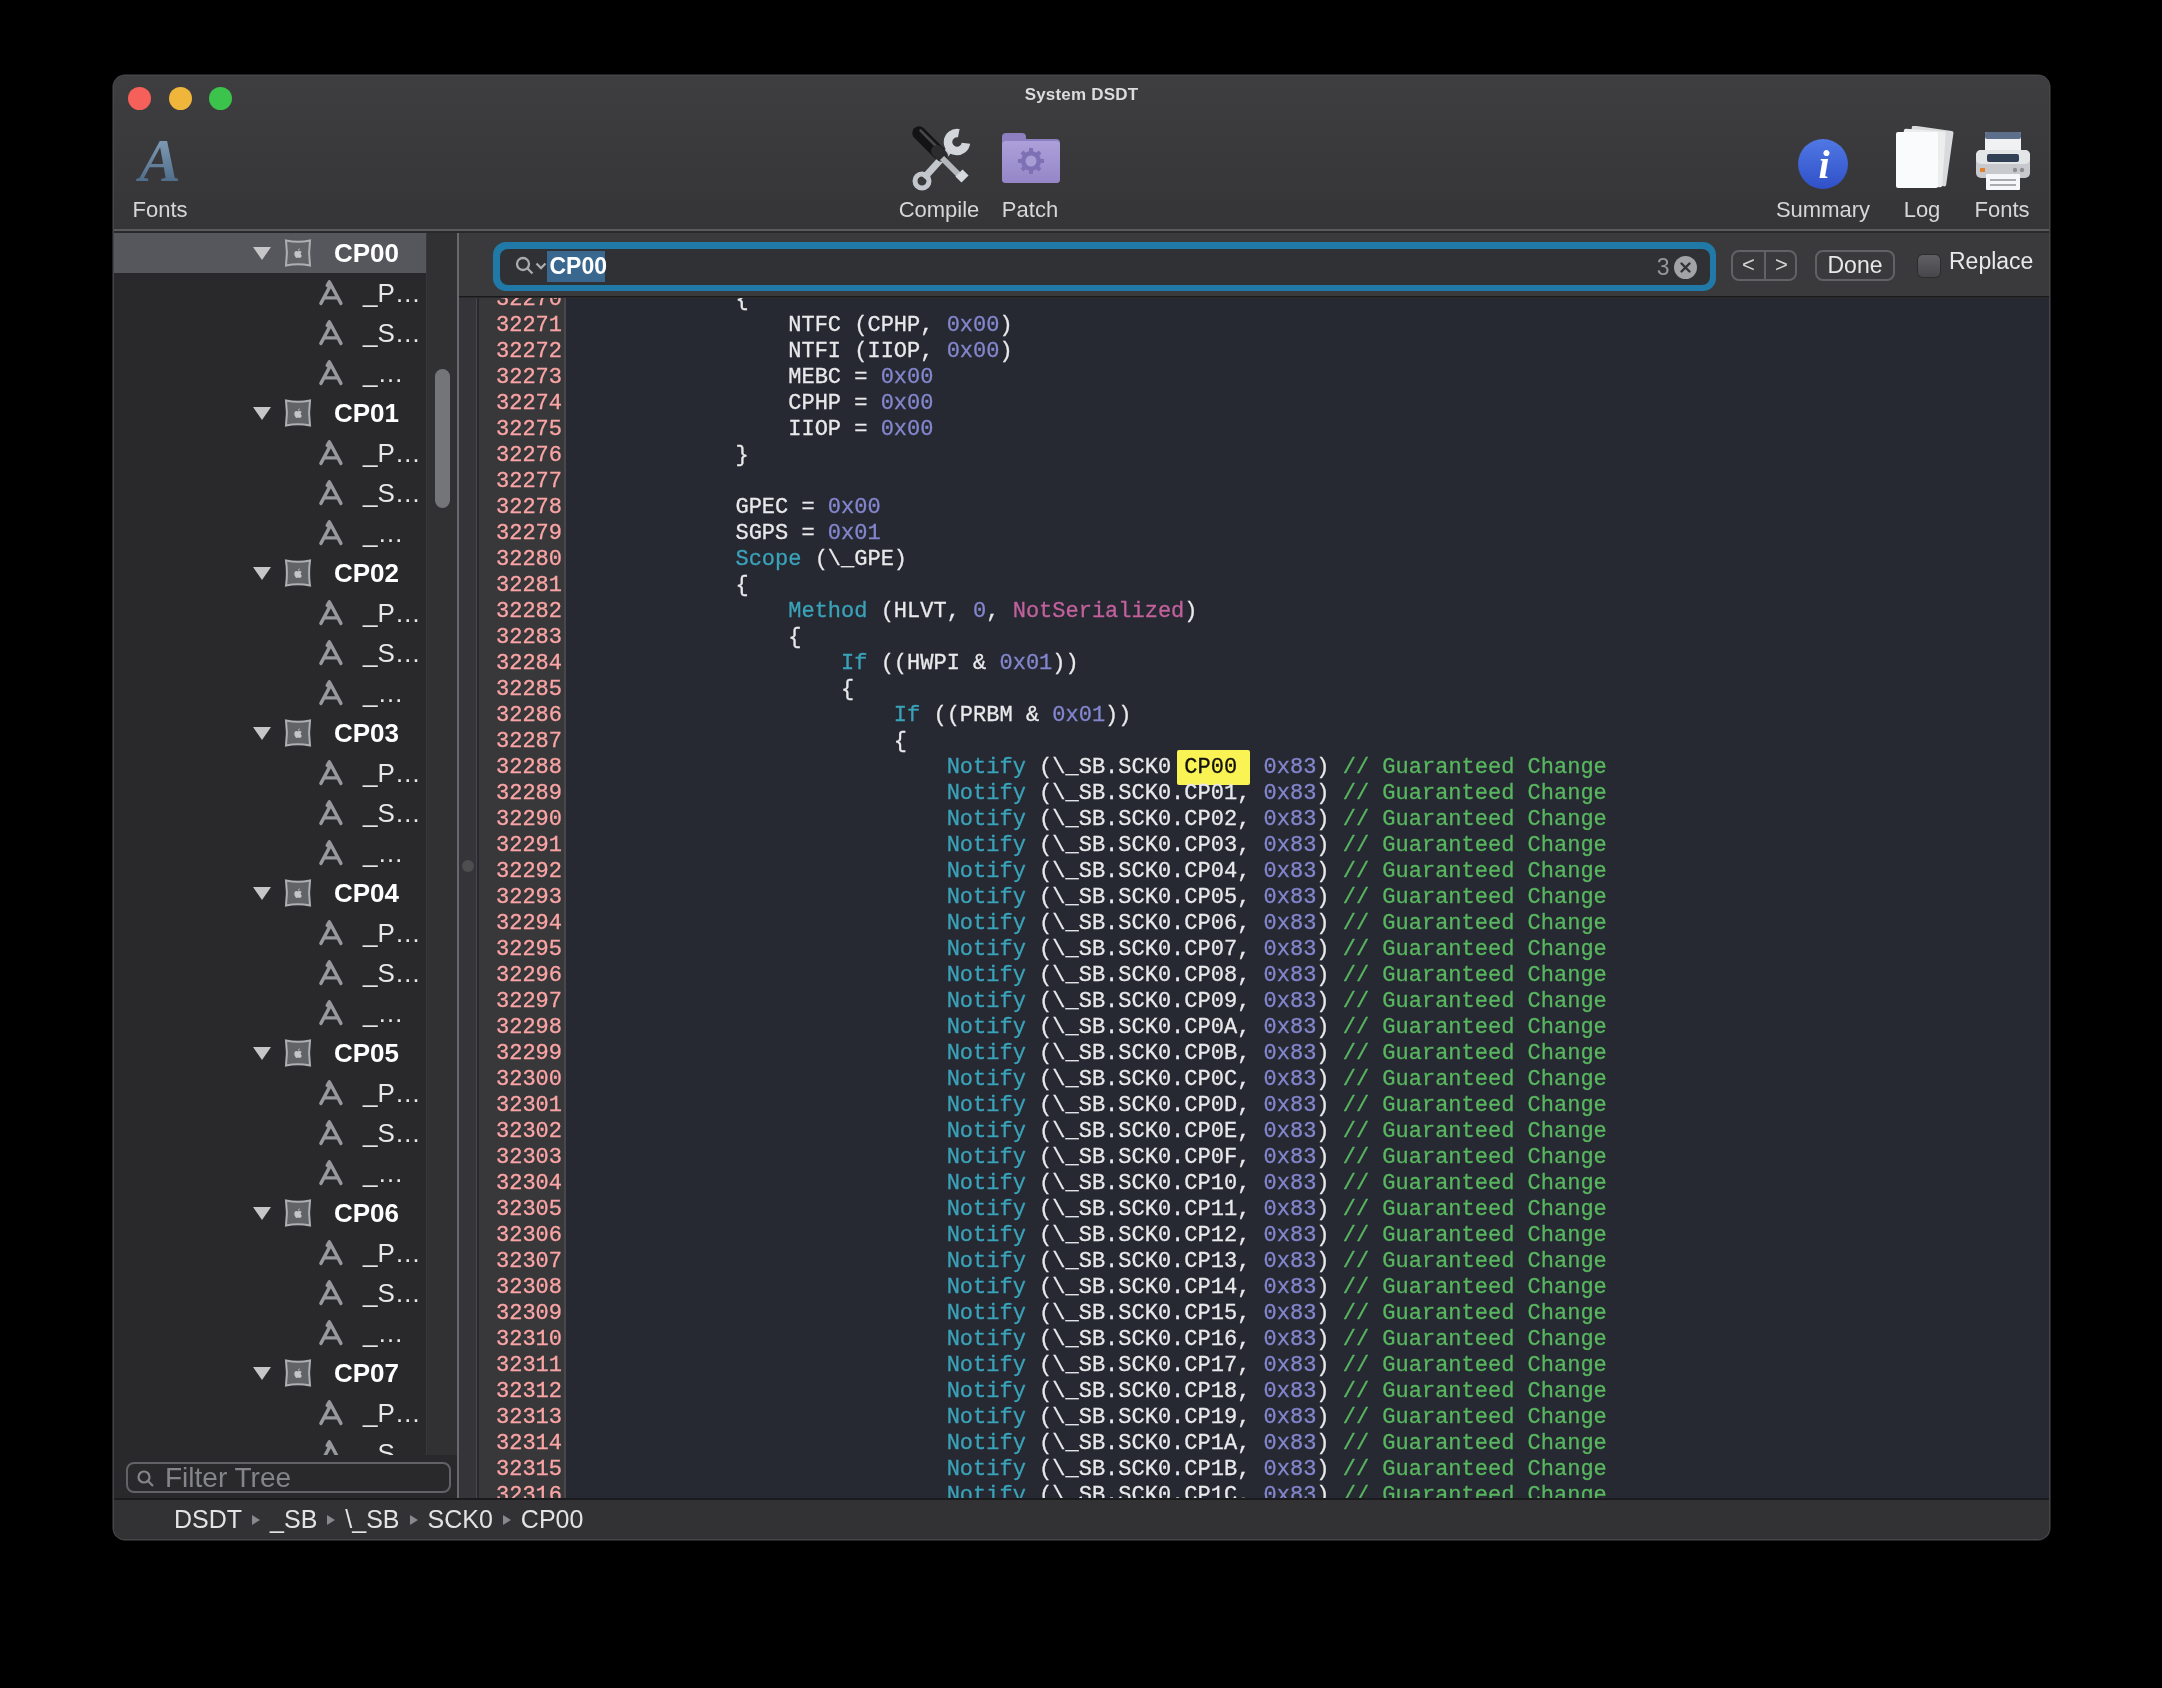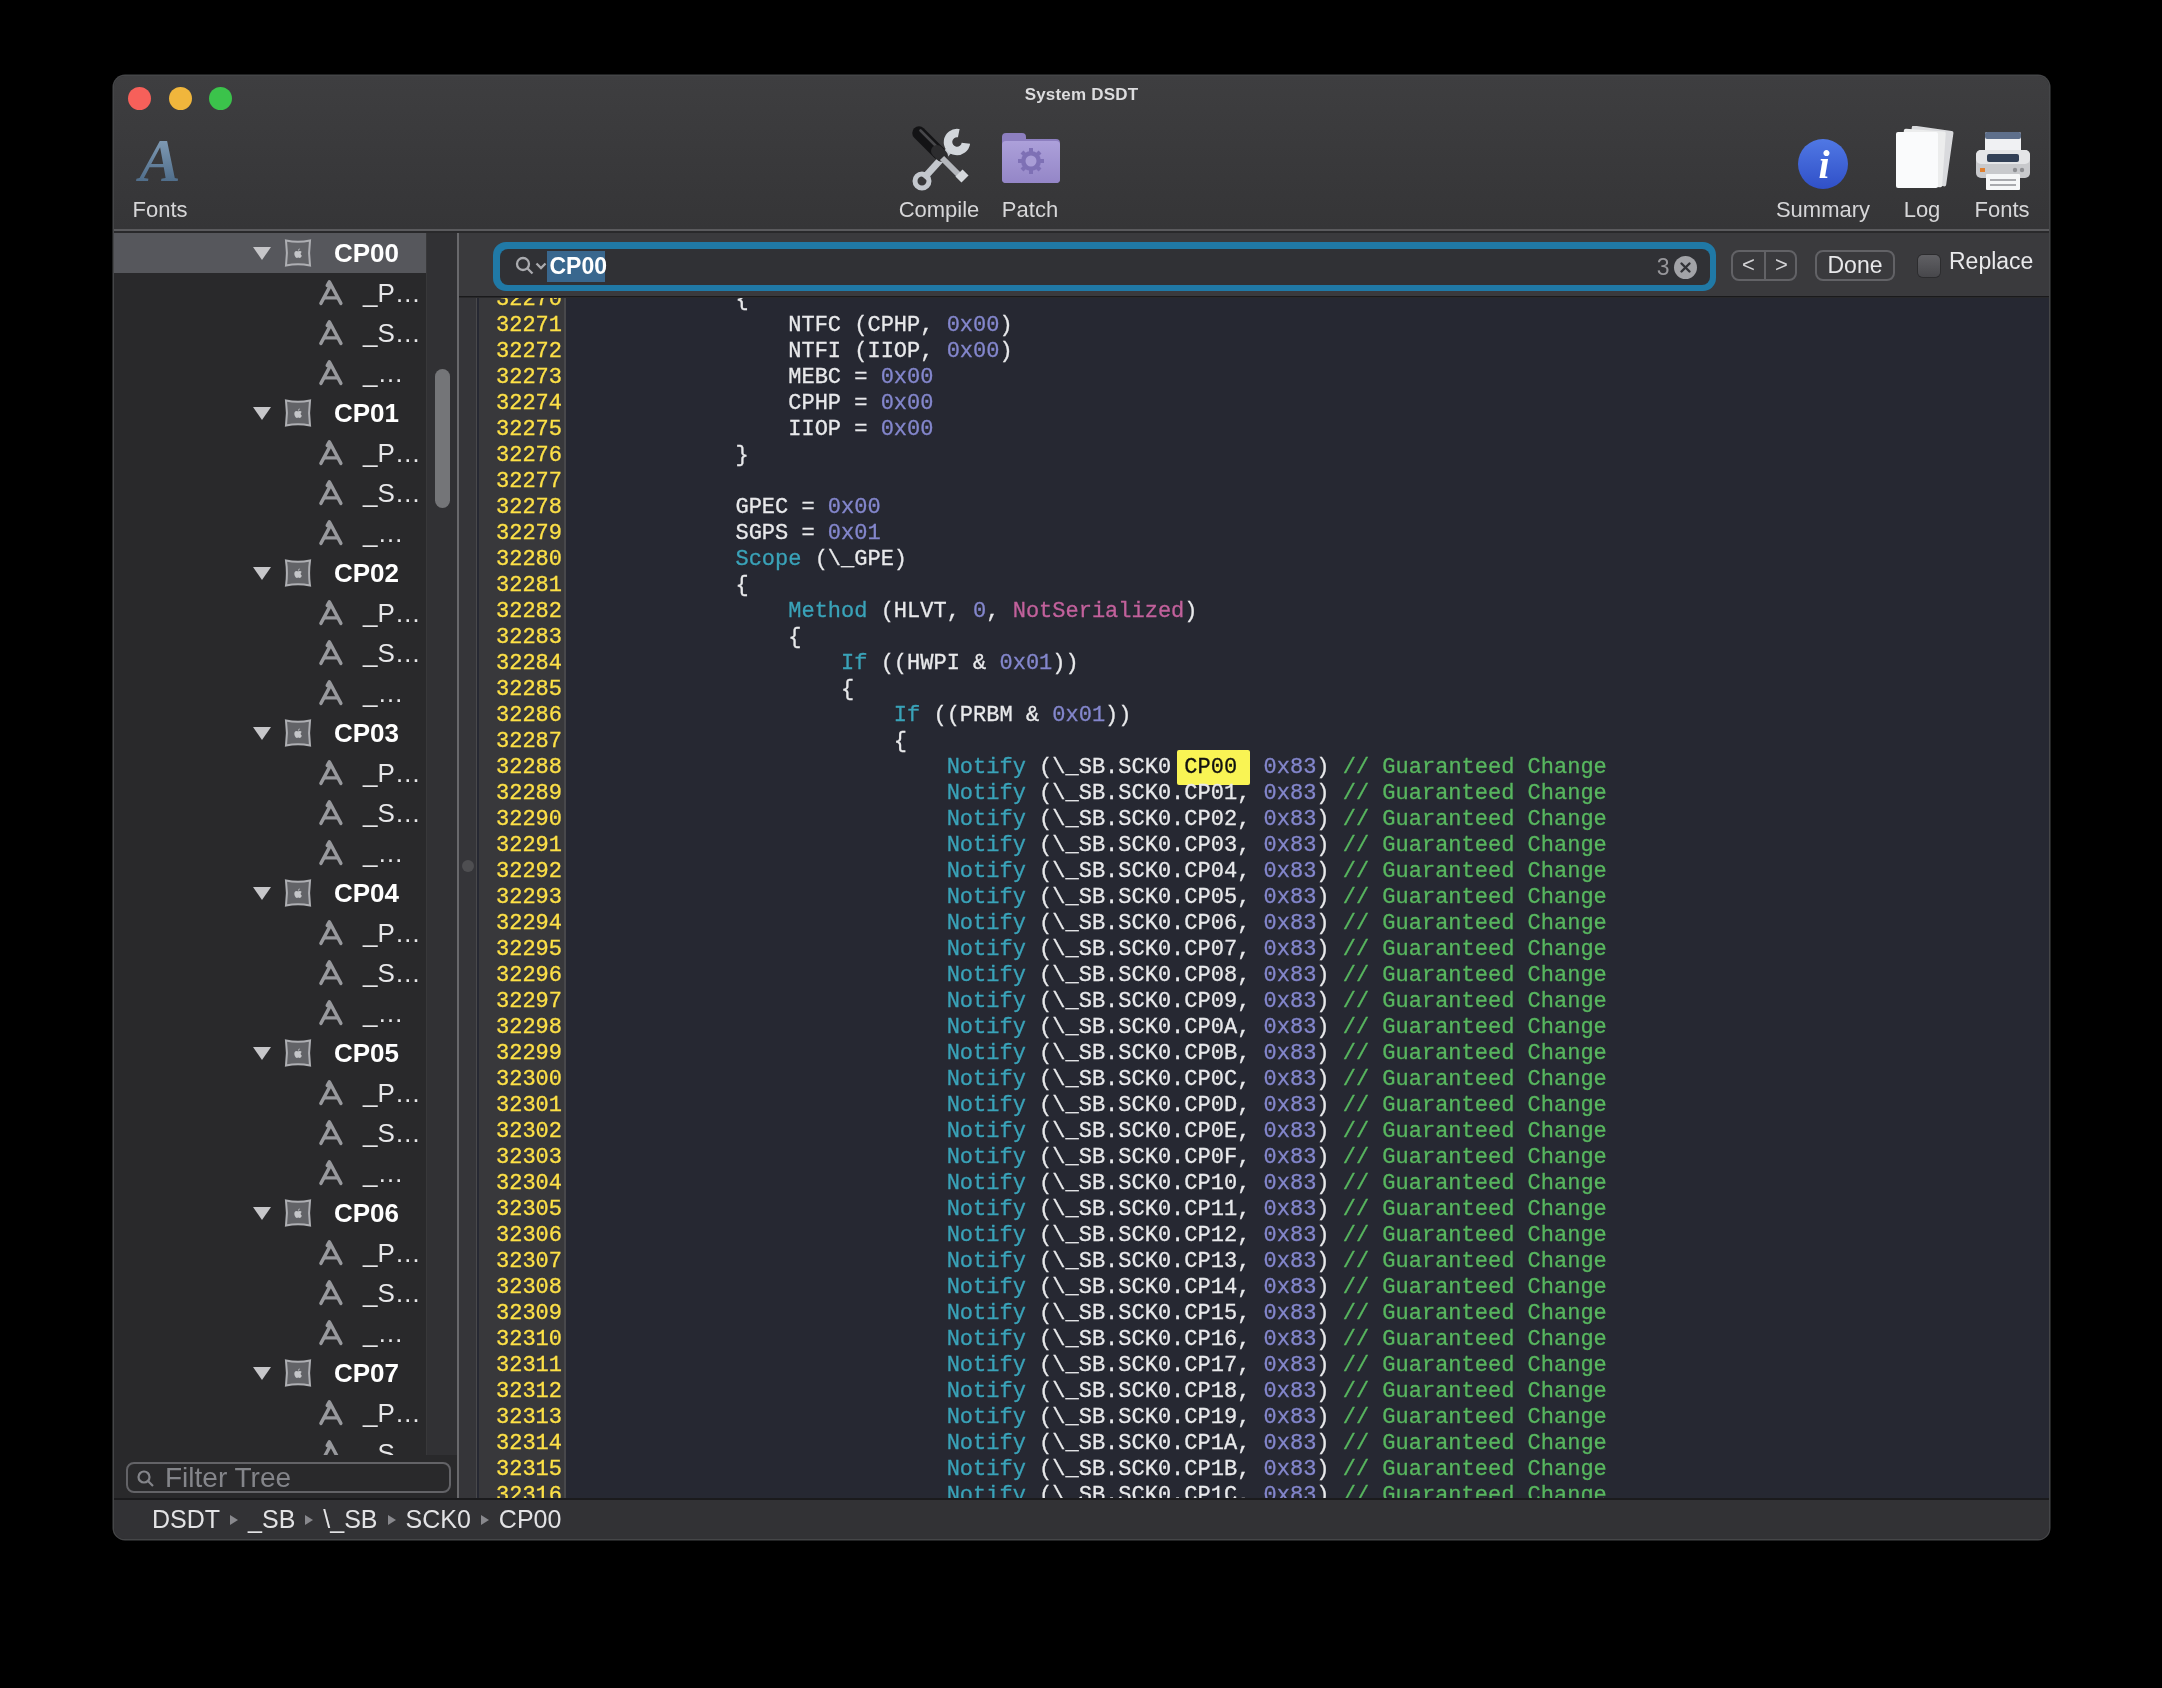--- a/index.html
+++ b/index.html
@@ -49,29 +49,29 @@
  text-align:center;line-height:26px;font-size:23px;color:#e8e8ea}
 #repcb{position:absolute;left:1459.5px;top:22.5px;width:22px;height:22px;border-radius:5px;
  background:linear-gradient(#606064,#47474b);box-shadow:0 0 0 1px #2c2c2e}
 #replab{position:absolute;left:1490.5px;top:15px;font-size:23px;color:#e9e9eb}
 
 #edit{position:absolute;left:344.5px;top:222px;width:1590.5px;height:1200px;background:#262832;overflow:hidden}
 #rstrip{position:absolute;left:0;top:0;width:18.5px;height:100%;background:#353539;border-right:1.5px solid #48484b}
 #ruler{position:absolute;left:20px;top:0;width:87.5px;height:100%;background:#38383b;border-right:2px solid #48484b}
 #dimple{position:absolute;left:3px;top:562px;width:12px;height:12px;border-radius:50%;background:#4e4e51}
 pre{font-family:"Liberation Mono",monospace;font-size:22px;line-height:26px;margin:0;-webkit-text-stroke:0.3px}
-#gut{position:absolute;left:0;width:103.5px;top:-11.5px;text-align:right;color:#fde047}
+#gut{position:absolute;left:0;width:103.5px;top:-11.5px;text-align:right;color:#fca5a5}
 #code{position:absolute;left:118.5px;top:-11.5px}
 #code .k{color:#3aa3b9}#code .n{color:#8487cd}#code .m{color:#c2619c}#code .c{color:#58b75f}
 #code .t{color:transparent}#code .b{color:#101010}
 #code{color:#e8e9eb}
 #hlbox{position:absolute;left:718.5px;top:452px;width:73px;height:35px;background:#f9f454;border-radius:2px}
 
 #status{position:absolute;left:0;top:1422px;width:100%;height:41px;background:#323235;border-top:2px solid #1b1b1d;
- display:flex;align-items:center;padding-left:38px}
+ display:flex;align-items:center;padding-left:60px}
 .bitem{font-size:25px;color:#e3e3e5}
 .bsep{width:0;height:0;border-top:5.5px solid transparent;border-bottom:5.5px solid transparent;
  border-left:8px solid #88888d;margin:0 10px}
 </style></head>
 <body>
 <div id="win">
  <div id="hdr">
   <div class="tl t1"></div>
       <div class="tl t2"></div>
       <div class="tl t3"></div>

